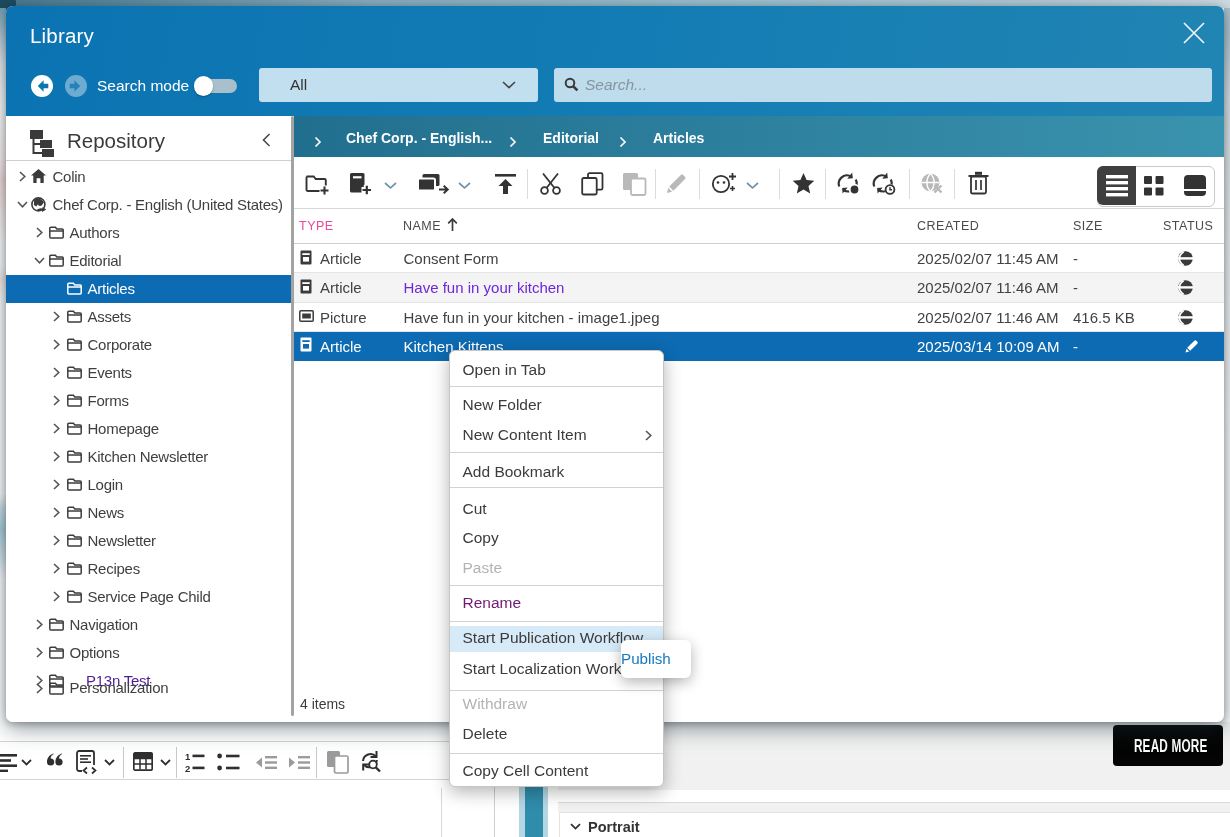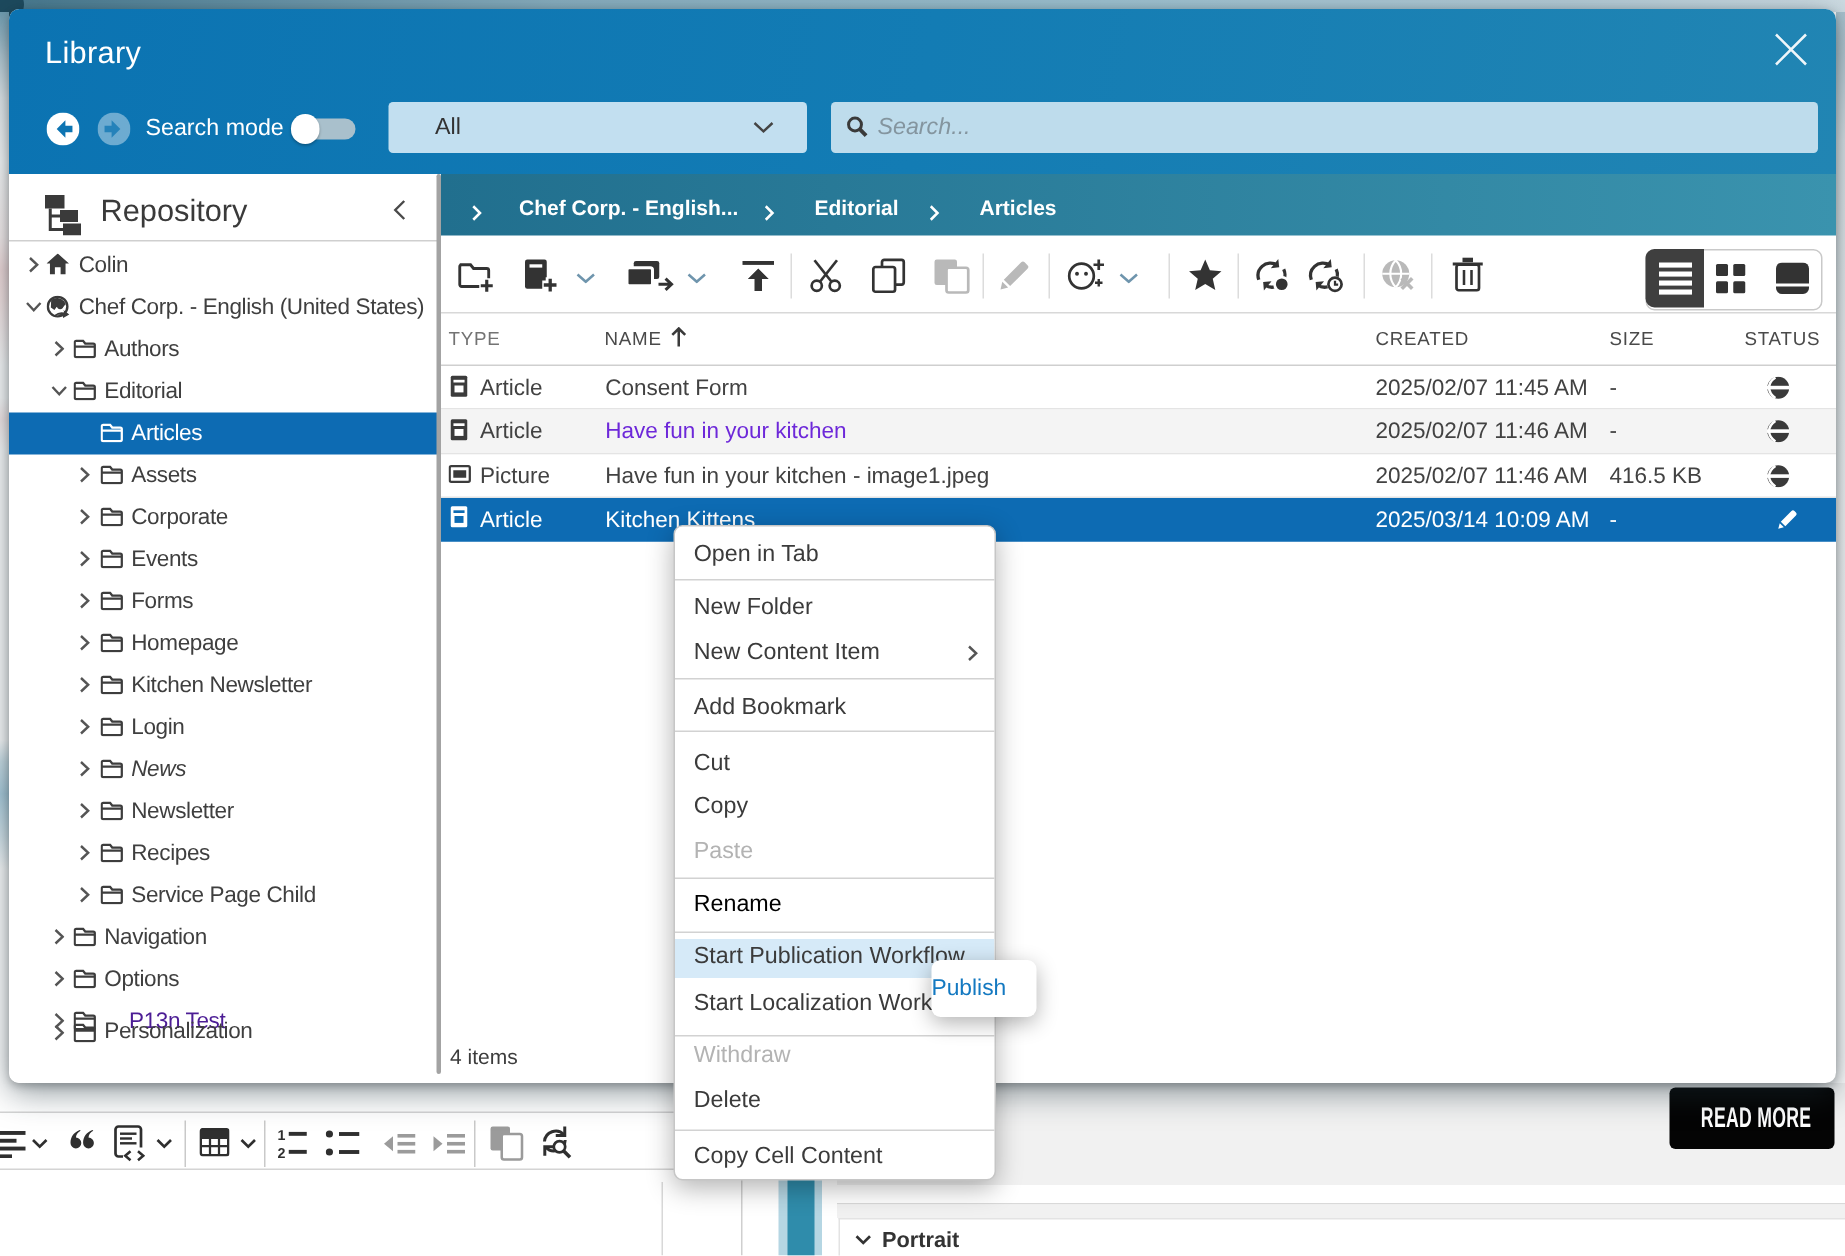--- a/index.html
+++ b/index.html
@@ -418,21 +418,21 @@
 <div class="row" style="top:354.5px;">
         <svg class="a" style="left:47.0px;top:8.5px" width="7" height="11" viewBox="0 0 7 11">
           <polyline points="1,1 5.8,5.5 1,10" fill="none" stroke="#555" stroke-width="1.6"></polyline>
         </svg>
         <svg class="a" style="left:61.0px;top:7.5px" width="15" height="13" viewBox="0 0 15 13">
 <path d="M1.8,1.2 h4.6 l1.4,1.8 h5.4 a1,1 0 0 1 1,1 v7 a1,1 0 0 1 -1,1 h-11.4 a1,1 0 0 1 -1,-1 v-8.8 a1,1 0 0 1 1,-1 z" fill="none" stroke="#3d3d3d" stroke-width="1.5"></path>
 <line x1="0.9" y1="5" x2="14.1" y2="5" stroke="#3d3d3d" stroke-width="1.5"></line>
         </svg>
         <span class="rt" style="left:81.5px;color:#3f3f3f">Login</span>
       </div>
-<div class="row" style="top:382.5px;font-style:italic;">
+<div class="row" style="top:382.5px;">
         <svg class="a" style="left:47.0px;top:8.5px" width="7" height="11" viewBox="0 0 7 11">
           <polyline points="1,1 5.8,5.5 1,10" fill="none" stroke="#555" stroke-width="1.6"></polyline>
         </svg>
         <svg class="a" style="left:61.0px;top:7.5px" width="15" height="13" viewBox="0 0 15 13">
 <path d="M1.8,1.2 h4.6 l1.4,1.8 h5.4 a1,1 0 0 1 1,1 v7 a1,1 0 0 1 -1,1 h-11.4 a1,1 0 0 1 -1,-1 v-8.8 a1,1 0 0 1 1,-1 z" fill="none" stroke="#3d3d3d" stroke-width="1.5"></path>
 <line x1="0.9" y1="5" x2="14.1" y2="5" stroke="#3d3d3d" stroke-width="1.5"></line>
         </svg>
         <span class="rt" style="left:81.5px;color:#3f3f3f">News</span>
       </div>
 <div class="row" style="top:410.5px;">
@@ -501,21 +501,21 @@
         </svg>
         <svg class="a" style="left:43.0px;top:7.5px" width="15" height="13" viewBox="0 0 15 13">
 <path d="M1.8,1.2 h4.6 l1.4,1.8 h5.4 a1,1 0 0 1 1,1 v7 a1,1 0 0 1 -1,1 h-11.4 a1,1 0 0 1 -1,-1 v-8.8 a1,1 0 0 1 1,-1 z" fill="none" stroke="#3d3d3d" stroke-width="1.5"></path>
 <line x1="0.9" y1="5" x2="14.1" y2="5" stroke="#3d3d3d" stroke-width="1.5"></line>
         </svg>
         <span class="rt" style="left:63.5px;color:#3f3f3f">Personalization</span>
       </div>
 <div class="a" style="left:284.5px;top:0;width:3.2px;height:600px;background:#a3a3a3;border-radius:2px"></div>
     </div>
   <div id="list" class="a" style="left:0;top:0;width:0;height:0;overflow:visible">
-      <div class="a" style="left:293px;top:213px;font-size:12.5px;color:#737373;letter-spacing:.5px">TYPE</div>
+      <div class="a" style="left:293px;top:213px;font-size:12.5px;color:#ec4899;letter-spacing:.5px">TYPE</div>
 <div class="a" style="left:397px;top:213px;font-size:12.5px;color:#4a4a4a;letter-spacing:.5px">NAME</div>
 <svg class="a" style="left:441px;top:212px" width="11" height="14" viewBox="0 0 11 14">
         <path d="M5.5,1 V13 M1.2,5.3 L5.5,1 L9.8,5.3" fill="none" stroke="#3a3a3a" stroke-width="1.7"></path>
       </svg>
 <div class="a" style="left:911px;top:213px;font-size:12.5px;color:#4a4a4a;letter-spacing:.5px">CREATED</div>
 <div class="a" style="left:1067px;top:213px;font-size:12.5px;color:#4a4a4a;letter-spacing:.5px">SIZE</div>
 <div class="a" style="left:1157px;top:213px;font-size:12.5px;color:#4a4a4a;letter-spacing:.5px">STATUS</div>
 <div class="a" style="left:288px;top:237px;width:930px;height:1px;background:#cfcfcf"></div>
 <div class="a" style="left:288px;top:238.0px;width:930px;height:29.25px;background:#fff;border-bottom:1px solid #e4e4e4;box-sizing:border-box"></div>
 <svg class="a" style="left:294px;top:243.6px" width="12" height="15" viewBox="0 0 12 15">
@@ -588,21 +588,21 @@
 <svg class="a" style="left:195px;top:79px" width="7" height="11" viewBox="0 0 7 11">
       <polyline points="1,1 5.8,5.5 1,10" fill="none" stroke="#555" stroke-width="1.6"></polyline>
     </svg>
 <div class="mdv" style="top:100.9px"></div>
 <div class="mi" style="top:111.6px;color:#3b3b3b">Add Bookmark</div>
 <div class="mdv" style="top:136px"></div>
 <div class="mi" style="top:148.7px;color:#3b3b3b">Cut</div>
 <div class="mi" style="top:178.3px;color:#3b3b3b">Copy</div>
 <div class="mi" style="top:208.1px;color:#b3b3b3">Paste</div>
 <div class="mdv" style="top:233.6px"></div>
-<div class="mi" style="top:243.2px;color:#000000">Rename</div>
+<div class="mi" style="top:243.2px;color:#701a75">Rename</div>
 <div class="mdv" style="top:270.4px"></div>
 <div class="mi" style="top:278.4px;color:#3b3b3b">Start Publication Workflow</div>
 <div class="mi" style="top:309.2px;color:#3b3b3b">Start Localization Workflow</div>
 <div class="mdv" style="top:339.1px"></div>
 <div class="mi" style="top:343.9px;color:#b3b3b3">Withdraw</div>
 <div class="mi" style="top:374.1px;color:#3b3b3b">Delete</div>
 <div class="mdv" style="top:401.5px"></div>
 <div class="mi" style="top:410.5px;color:#3b3b3b">Copy Cell Content</div>
   </div>
 <div id="pop" class="a" style="left:621px;top:640px;width:70px;height:38px;background:#fff;border-radius:6px;box-shadow:0 4px 14px rgba(0,0,0,.3);line-height:38px;text-align:left;font-size:15.2px;color:#1479c1">Publish</div>

